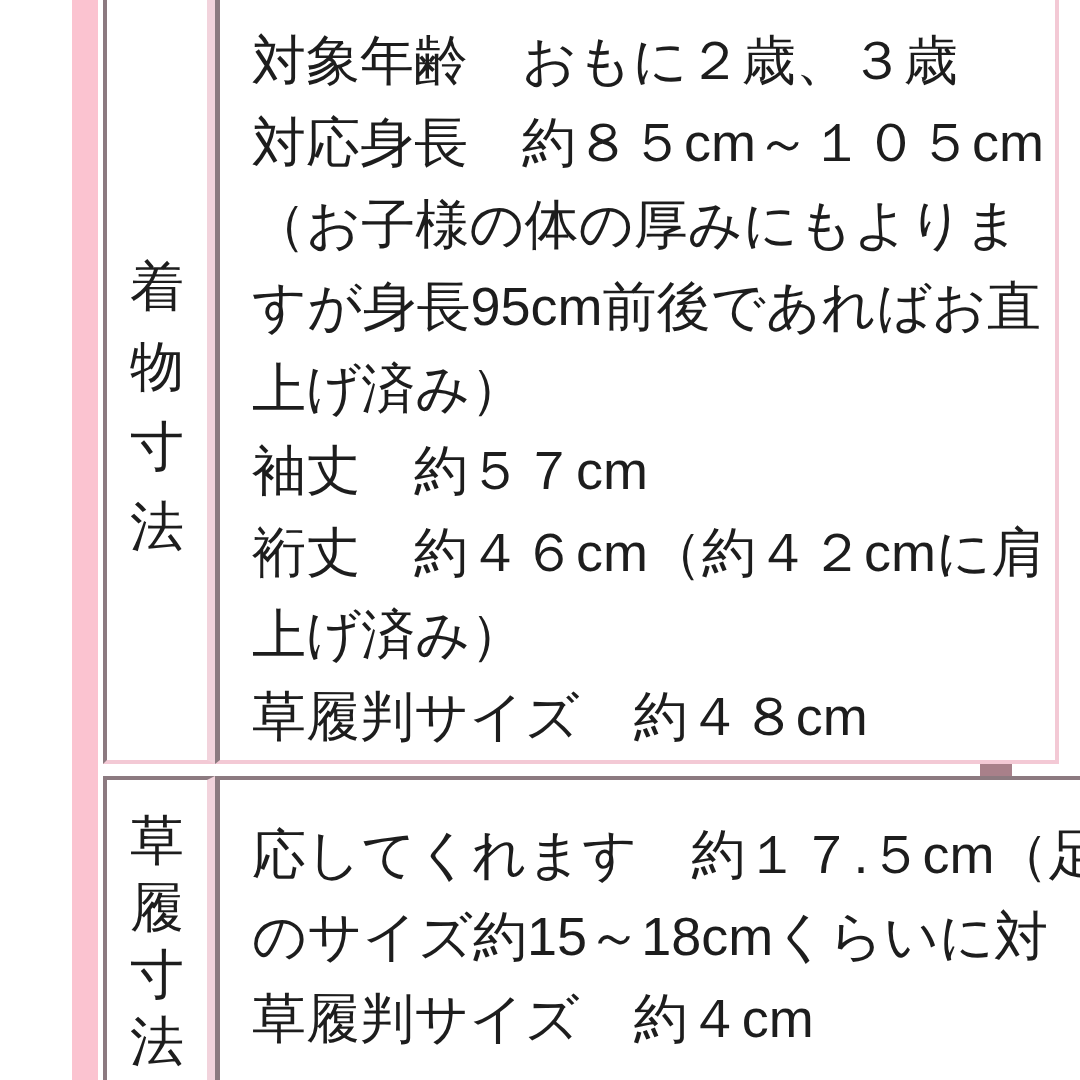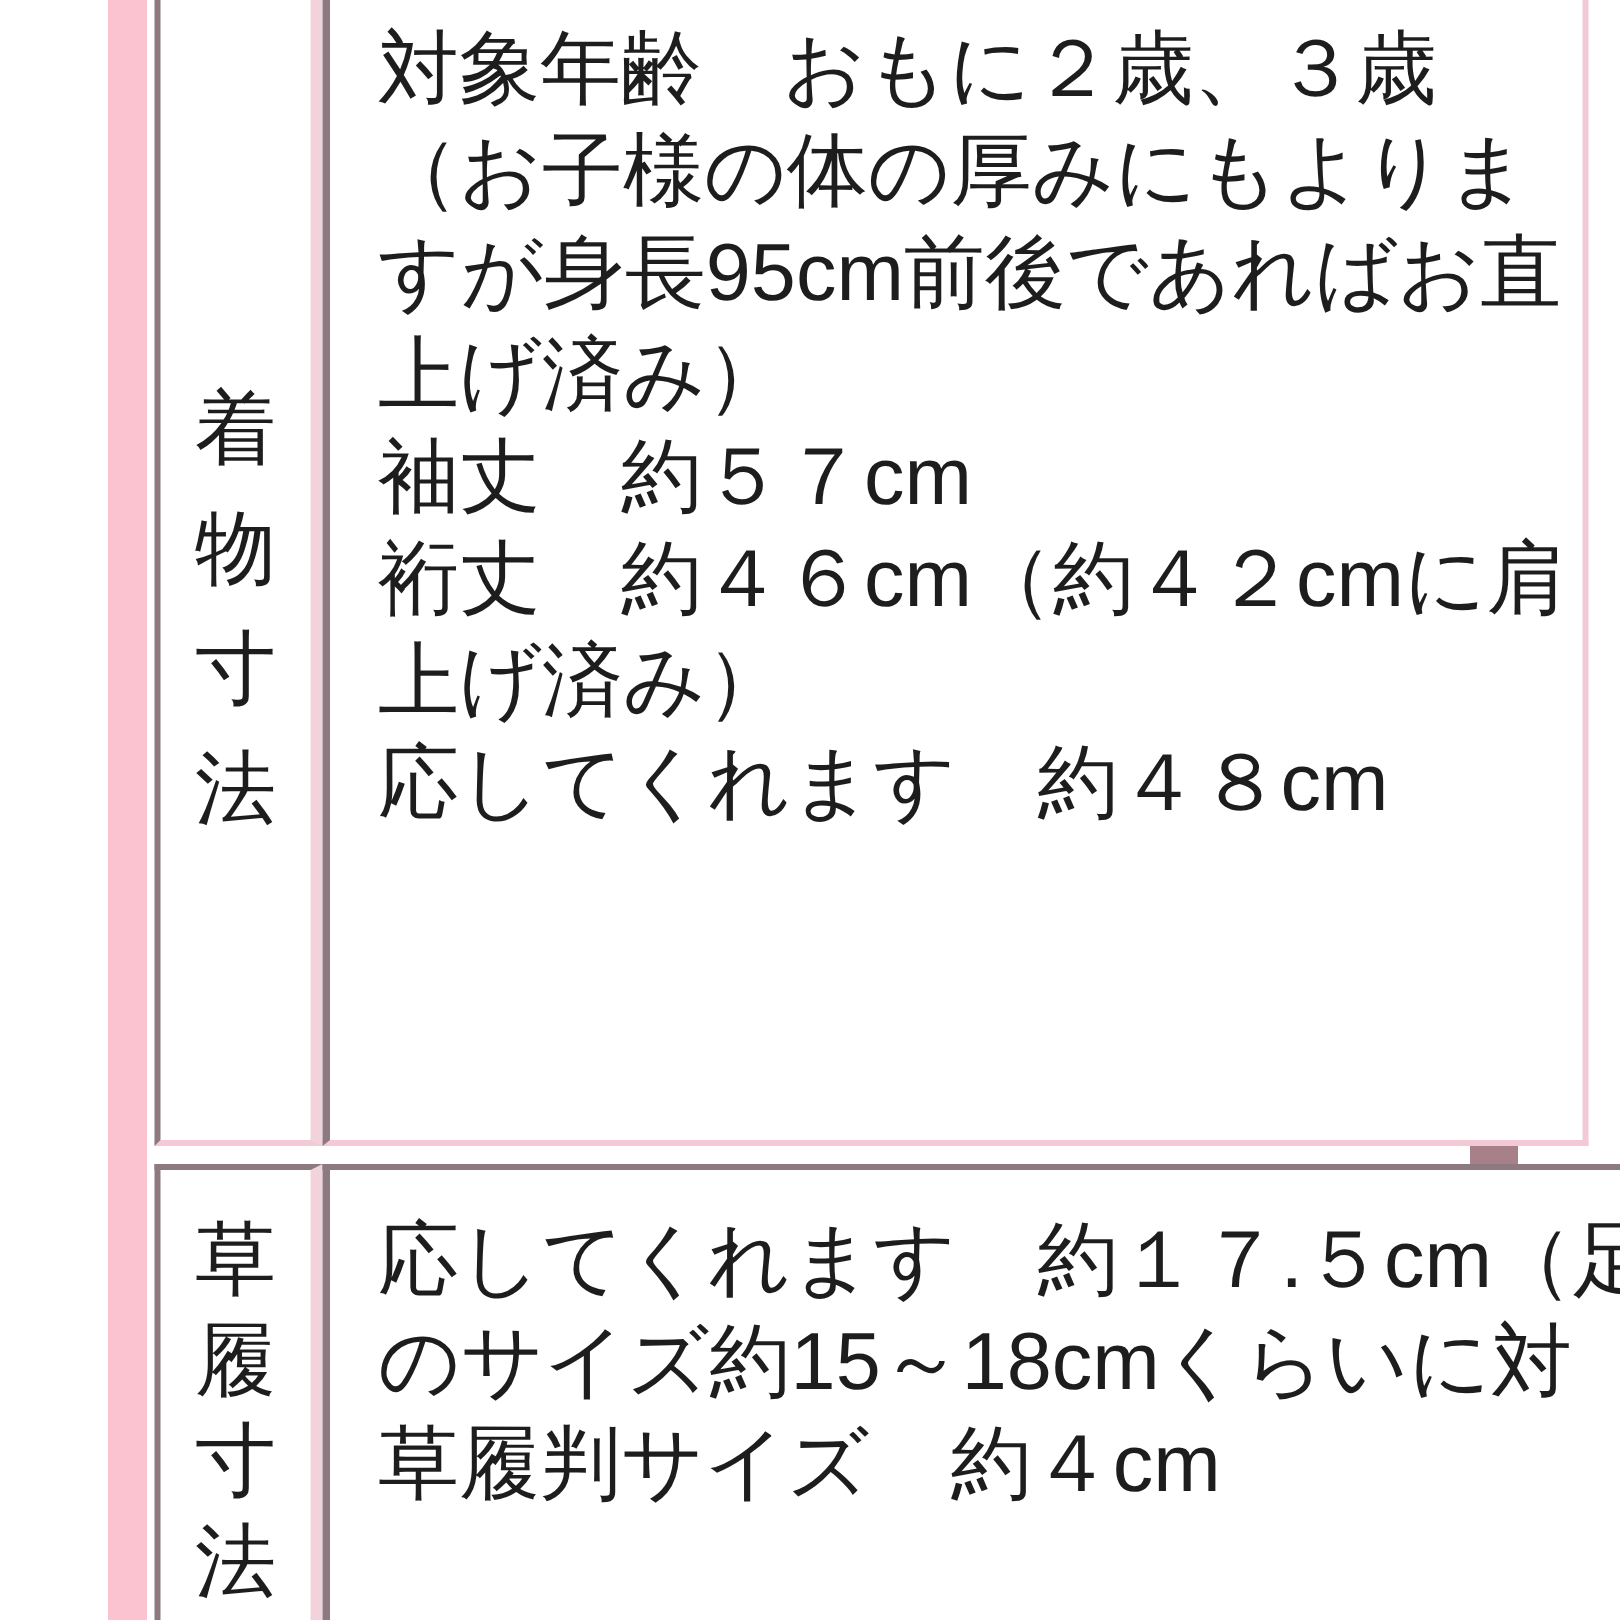--- a/index.html
+++ b/index.html
@@ -71,48 +71,49 @@
     flex: 1;
     border-left-width: 5px;
     border-left-color: #8c7a80;
     color: #1d1d1d;
     font-size: 54px;
     line-height: 68px;
   }
   .row1 .content-cell { padding: 30px 10px 0 32px; }
   .row2 .content-cell { padding: 26px 10px 0 32px; }
 
-  .text-line { white-space: nowrap; }
+  .text-line { white-space: nowrap; margin-top: 14px; }
 </style>
 </head>
 <body>
 
 <div class="frame">
 
   <div class="stripe-left"></div>
   <div class="stripe-right"></div>
 
   <div class="size-table">
 
     <div class="t-row row1">
       <div class="cell label-cell">
         <div class="label-text">着
 物
 寸
 法</div>
       </div>
       <div class="cell content-cell">
         <div class="text-line">対象年齢　おもに２歳、３歳</div>
+        <div class="text-line">対応身長　約８５cm～１０５cm</div>
         <div class="text-line">（お子様の体の厚みにもよりま</div>
         <div class="text-line">すが身長95cm前後であればお直</div>
         <div class="text-line">上げ済み）</div>
         <div class="text-line">袖丈　約５７cm</div>
         <div class="text-line">裄丈　約４６cm（約４２cmに肩</div>
         <div class="text-line">上げ済み）</div>
-        <div class="text-line">応してくれます　約４８cm</div>
+        <div class="text-line">草履判サイズ　約４８cm</div>
       </div>
     </div>
 
     <div class="t-row row2">
       <div class="cell label-cell">
         <div class="label-text">草
 履
 寸
 法</div>
       </div>

